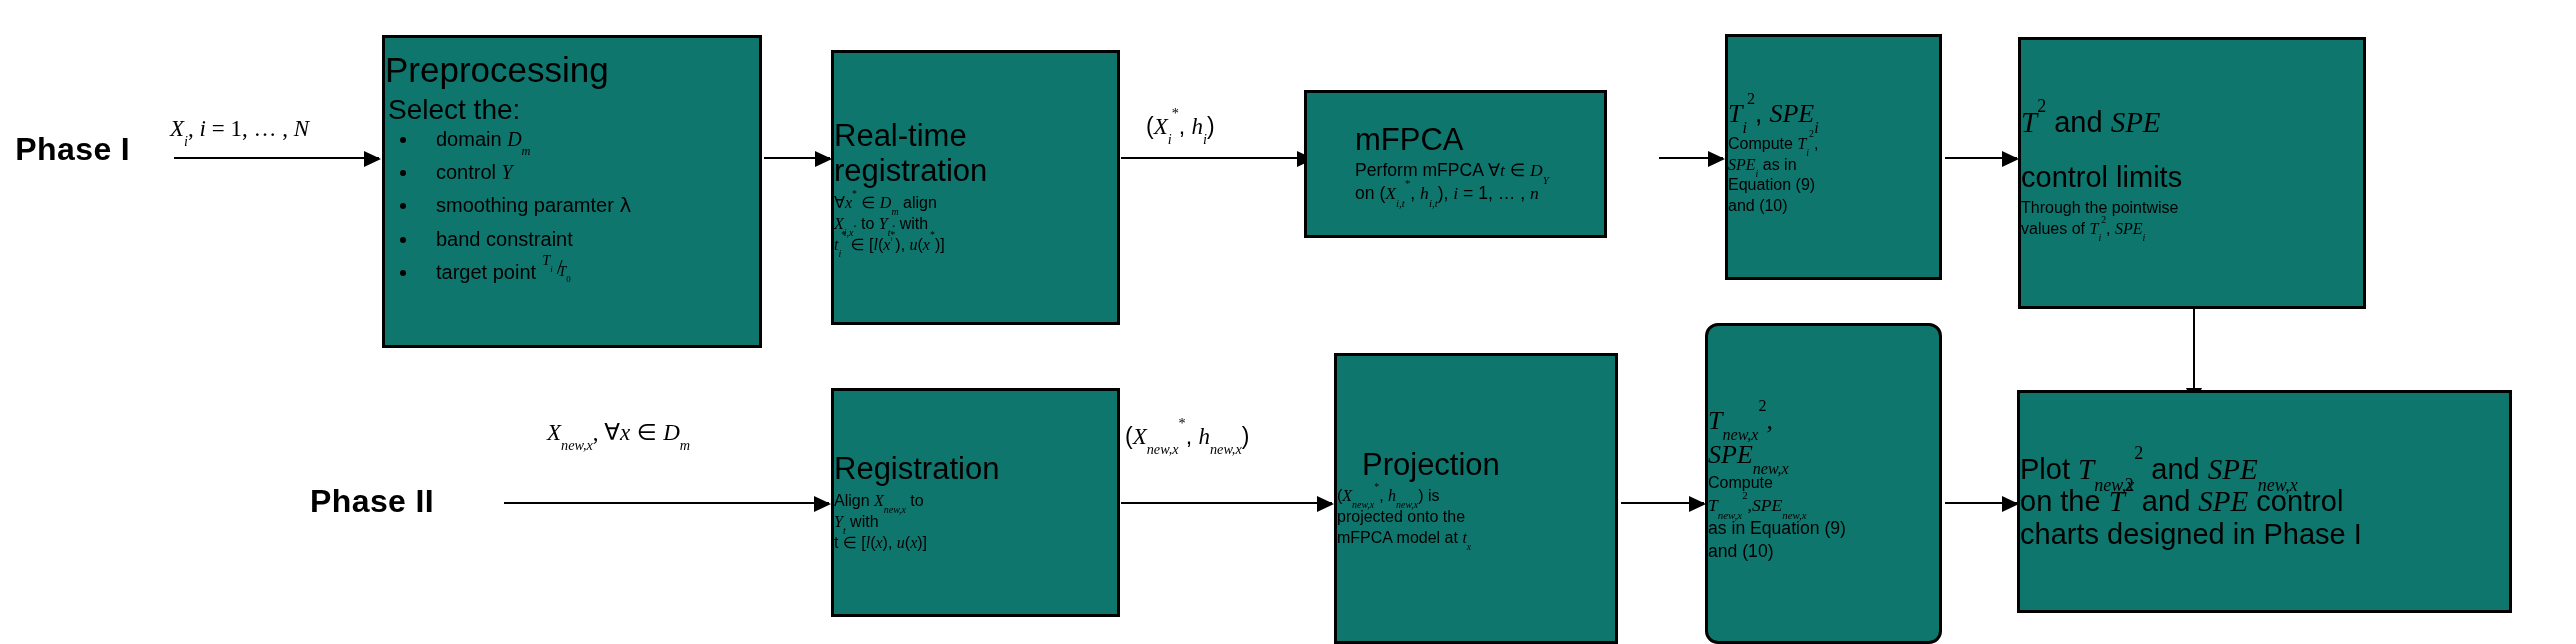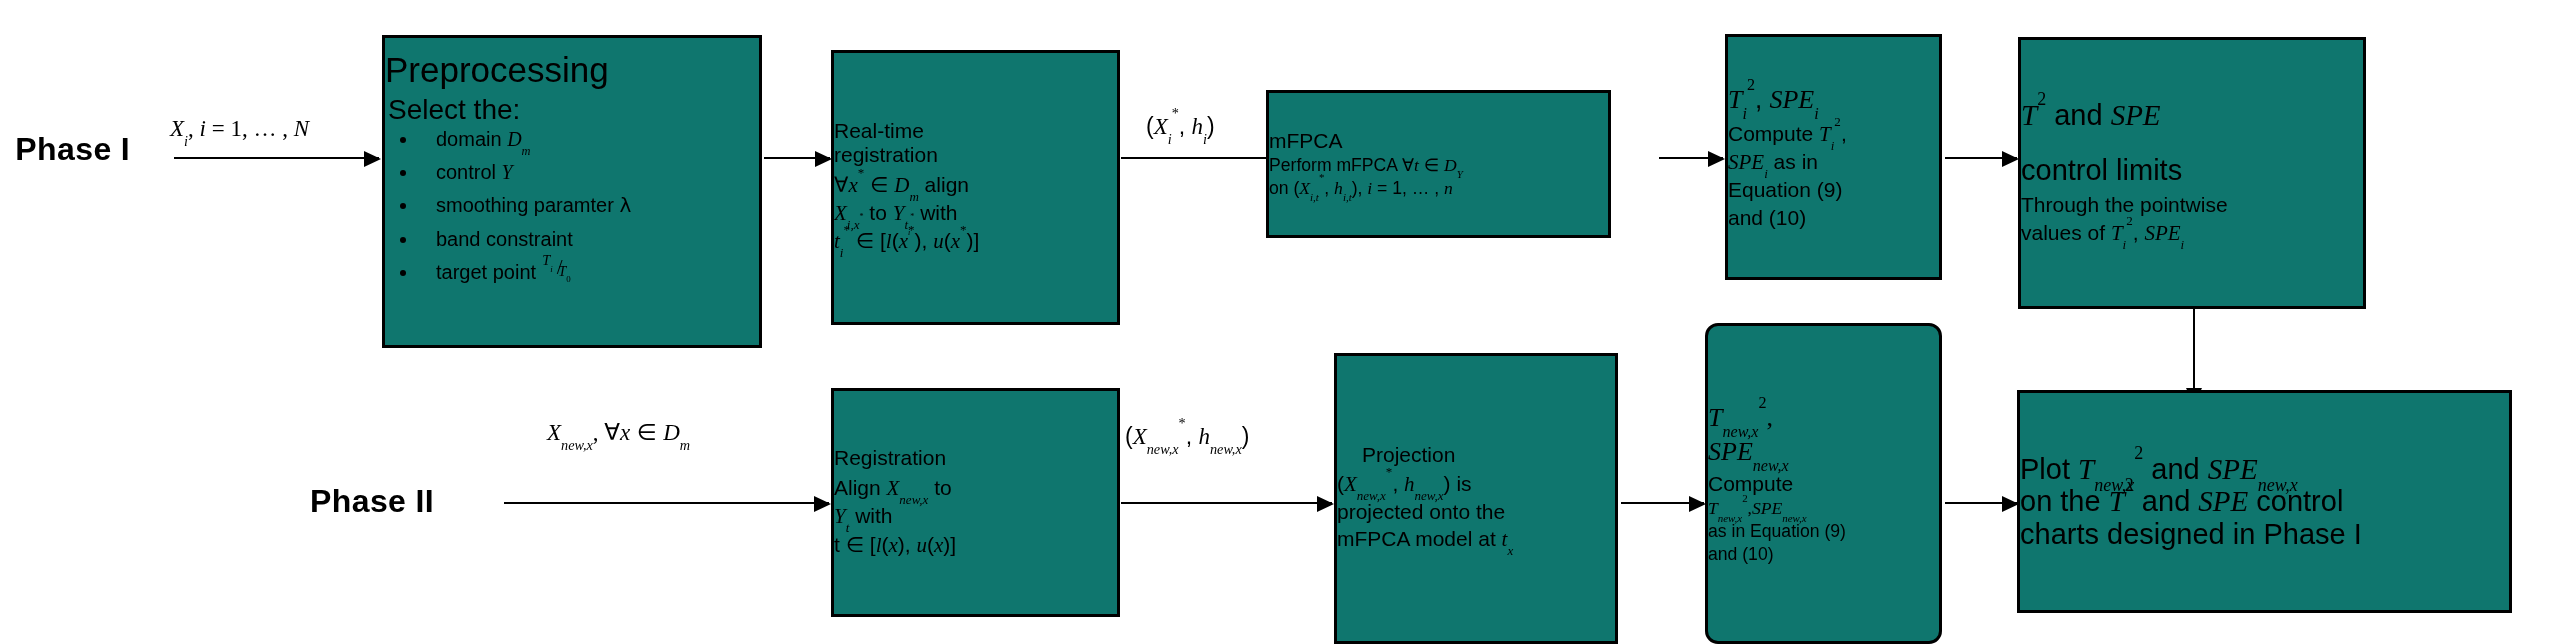--- a/index.html
+++ b/index.html
@@ -25,28 +25,28 @@
     border: 3.1px solid #000;
     background: #0f766e;
     display: flex;
     flex-direction: column;
     align-items: flex-start;
     text-align: center;
   }
   .box.center { justify-content: center; }
 
   .box-title {
-    font-size: 21px;
+    font-size: 31px;
     line-height: 1.12;
     font-weight: 400;
     white-space: nowrap;
   }
   .box-title.wrap { white-space: normal; }
   .box-body {
-    font-size: 21px;
+    font-size: 16px;
     line-height: 1.30;
   }
   .box-body.sm { font-size: 17.6px; }
   .box-body.lg { font-size: 26px; }
 
   
   .sel-label {
     font-size: 28px;
     align-self: flex-start;
     margin-left: 3px;
@@ -189,21 +189,21 @@
     <div class="box-body">
       <span class="mi">t</span><sub class="mi">i</sub><sup class="mup">*</sup> <span class="msym">∈</span> [<span class="mi">l</span>(<span class="mi">x</span><sup class="mup">*</sup>), <span class="mi">u</span>(<span class="mi">x</span><sup class="mup">*</sup>)]
     </div>
   </div>
 
   <div class="edge-label" style="left:1146px; top:113px;">
     (<span class="mi">X</span><sub class="mi">i</sub><sup class="mup">*</sup>, <span class="mi">h</span><sub class="mi">i</sub>)
   </div>
   <div class="arrow-h" style="left:1121px; top:157px; width:191px;"></div>
 
-  <div class="box center" style="left:1266px; top:90px; width:345px; height:148px;">
+  <div class="box center" style="left:1304px; top:90px; width:303px; height:148px;padding-left:48px;">
     <div class="box-title" style="margin-bottom:1.5px;">mFPCA</div>
     <div class="box-body sm">
       Perform mFPCA <span class="msym">∀</span><span class="mi">t</span> <span class="msym">∈</span> <span class="mi">D</span><sub class="mi">Y</sub>
     </div>
     <div class="box-body sm">
       on (<span class="mi">X</span><sub class="mi">i,t</sub><sup class="mup">*</sup>, <span class="mi">h</span><sub class="mi">i,t</sub>), <span class="mi">i</span> = 1, … , <span class="mi">n</span>
     </div>
   </div>
 
   <div class="arrow-h" style="left:1659px; top:157px; width:64px;"></div>

